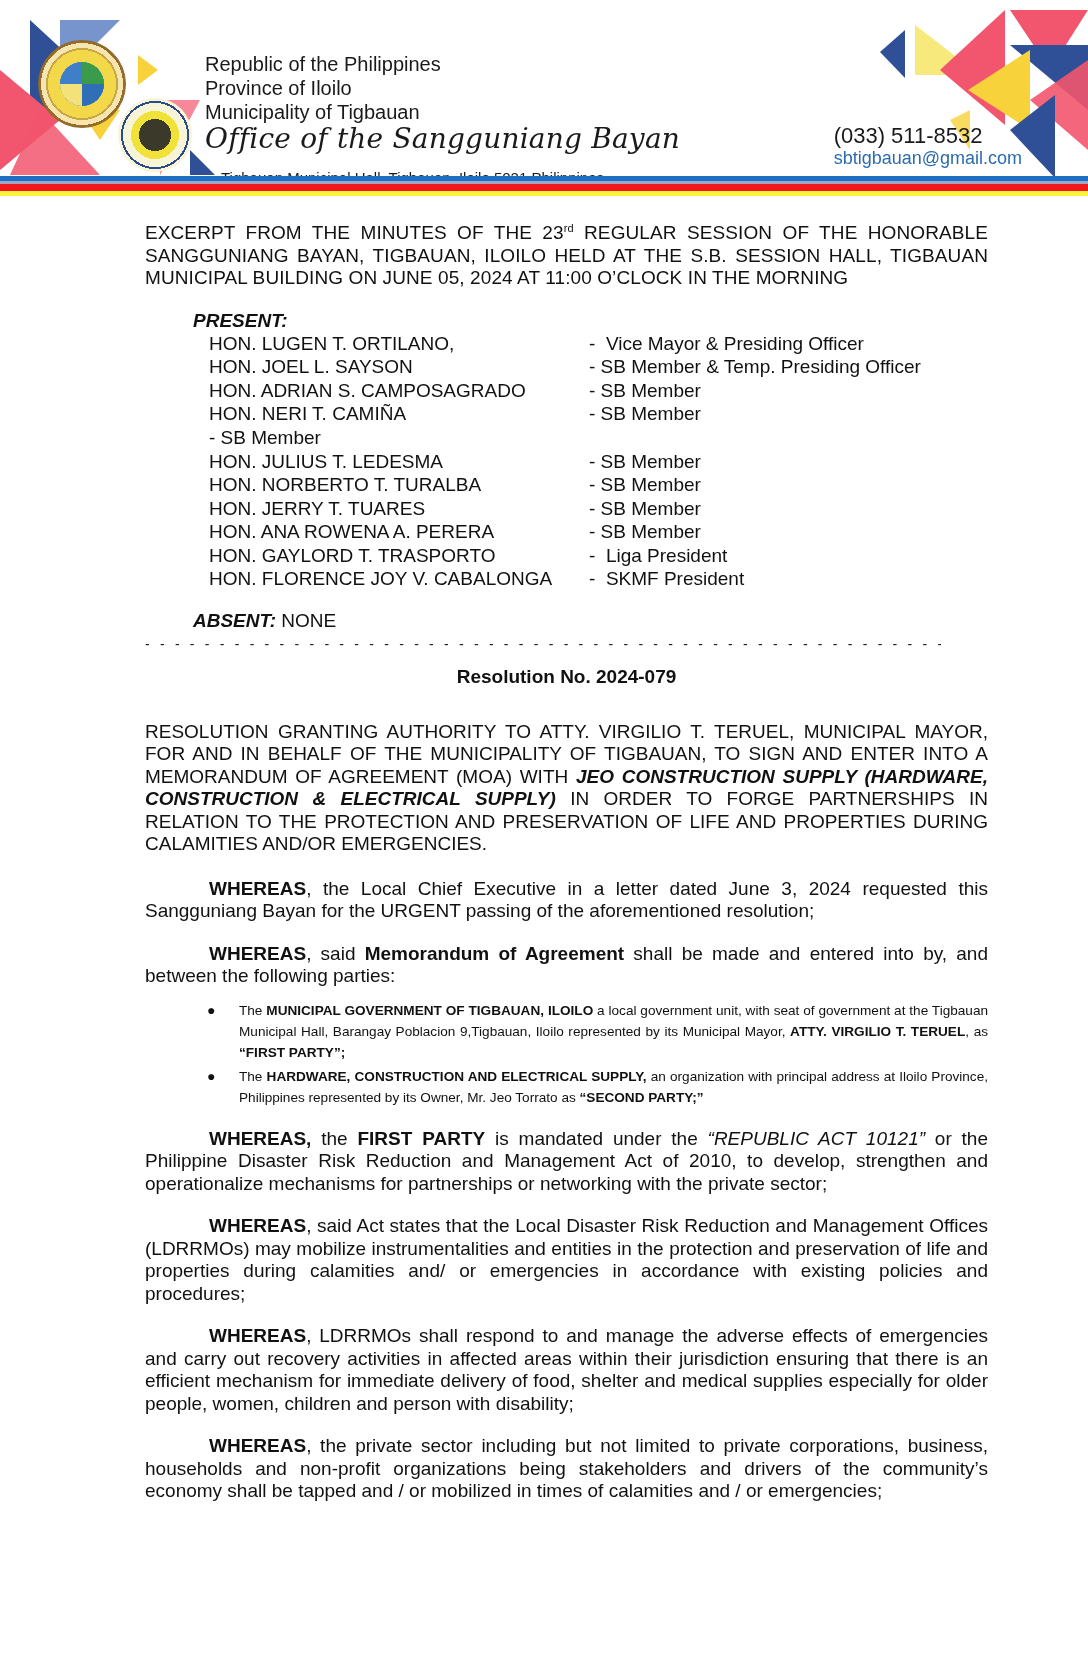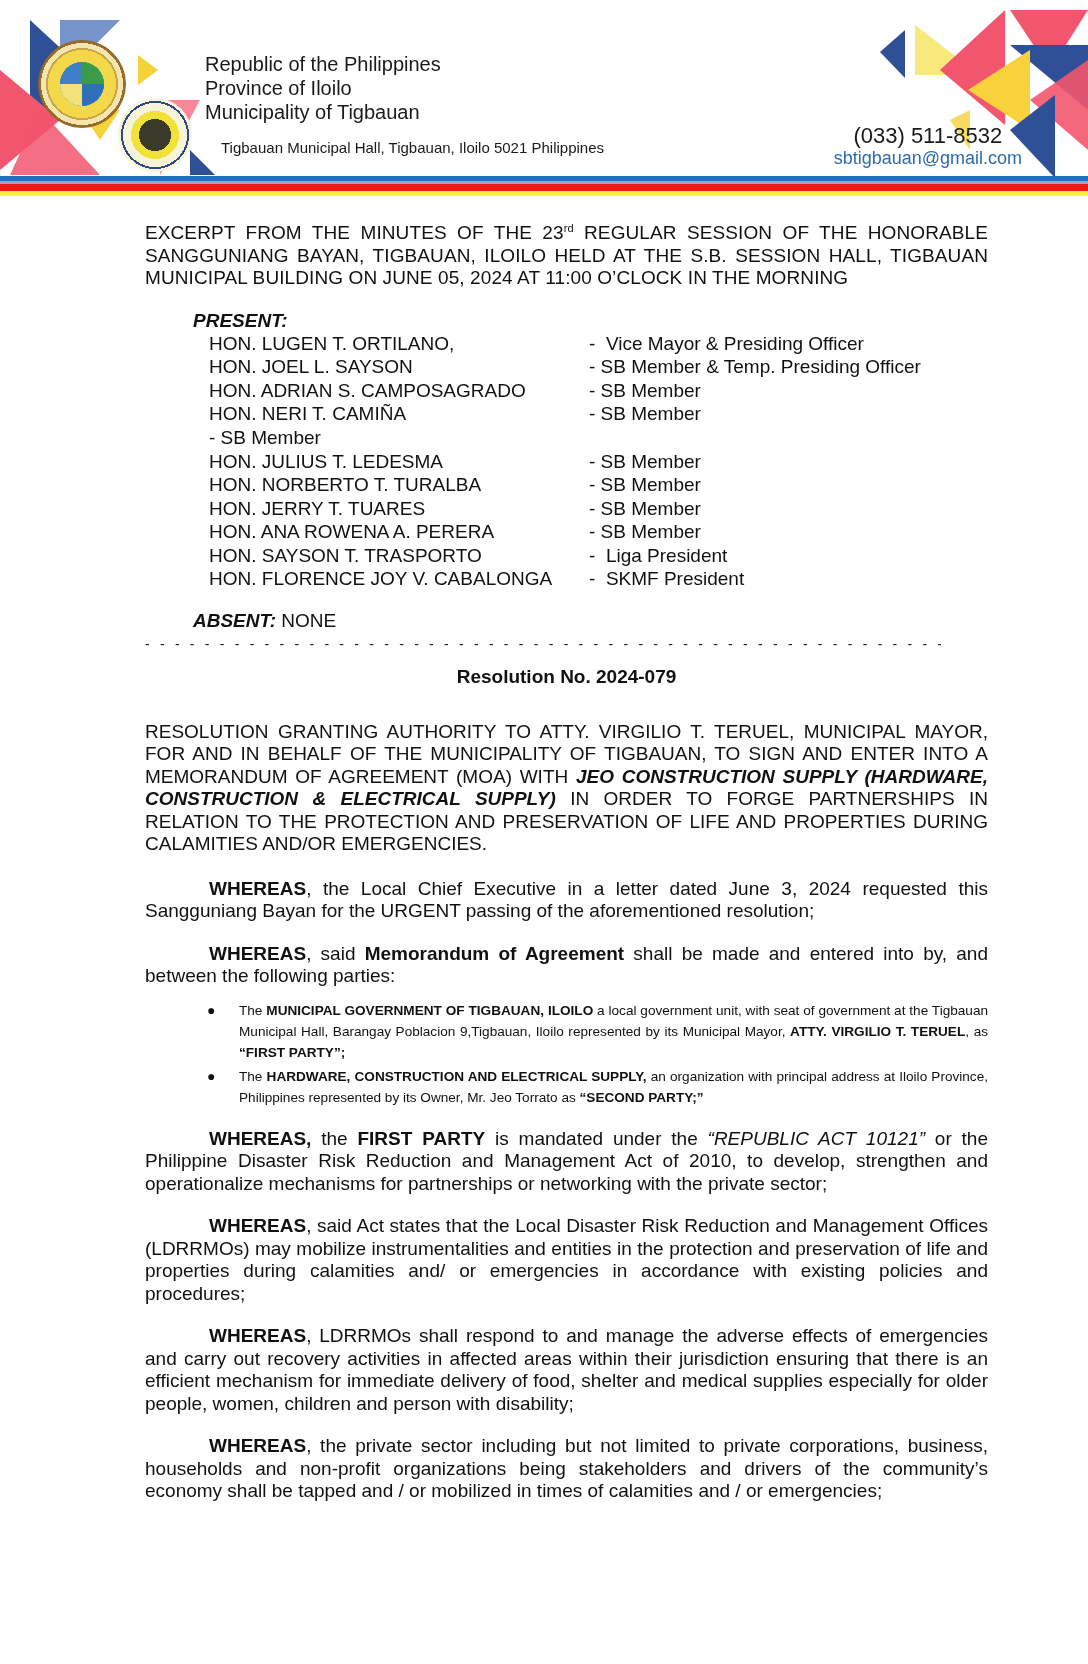--- a/index.html
+++ b/index.html
@@ -14,21 +14,21 @@
                background: radial-gradient(circle at 50% 50%, #4a9ad6 0 22px, #f3d84a 22px 34px, #c9a54a 34px 36px, #f5e6b0 36px 41px, #9a6a2a 41px 43px);
                border: 1px solid #8a6a2a; }
   .seal-muni .q { position: absolute; width: 22px; height: 22px; }
   .seal-sb { left: 118px; top: 98px; width: 74px; height: 74px;
              background: radial-gradient(circle at 50% 50%, #3b3a2a 0 16px, #f1e23a 16px 24px, #f8f4d8 24px 32px, #2a4a8a 32px 34px, #f8f4d8 34px 37px); }
   .lh-text { position: absolute; left: 205px; top: 52px; }
   .lh-line { font-size: 20px; line-height: 24px; color: #1a1a1a; margin: 0; }
   .lh-office { font-family: "DejaVu Serif", serif; font-style: italic; font-size: 28px;
                line-height: 30px; color: #1a1a1a; margin: 0; letter-spacing: 0.2px; }
   .lh-address { font-size: 15px; line-height: 16px; color: #1a1a1a; margin: 16px; }
-  .lh-contact { position: absolute; right: 66px; top: 124px; text-align: center; }
+  .lh-contact { position: absolute; right: 66px; top: 124px; text-align: left; }
   .lh-phone { font-size: 22px; line-height: 24px; color: #1a1a1a; }
   .lh-email { font-size: 18px; line-height: 20px; color: #2b6cb0; }
   .stripe { position: absolute; left: 0; width: 1088px; }
   .stripe-blue { top: 176px; height: 5px; background: #1f6fc0; }
   .stripe-grey { top: 181px; height: 3px; background: #9aa8c8; }
   .stripe-red { top: 184px; height: 7px; background: #f01818; }
   .stripe-yellow { top: 191px; height: 5px; background: #fff23a; }
 
   
   .doc { position: absolute; left: 145px; top: 222px; width: 843px; font-size: 19px; line-height: 22.5px; }
@@ -75,20 +75,21 @@
     <div class="q" style="left:43px;top:21px;background:#3a9c4a;border-radius:0 22px 0 0"></div>
     <div class="q" style="left:21px;top:43px;background:#f3e27a;border-radius:0 0 0 22px"></div>
     <div class="q" style="left:43px;top:43px;background:#2f6fb8;border-radius:0 0 22px 0"></div>
   </div>
   <div class="seal seal-sb"></div>
 
   <div class="lh-text">
     <p class="lh-line">Republic of the Philippines</p>
     <p class="lh-line">Province of Iloilo</p>
     <p class="lh-line">Municipality of Tigbauan</p>
+    <p class="lh-office">Office of the Sangguniang Bayan</p>
     <p class="lh-address">Tigbauan Municipal Hall, Tigbauan, Iloilo 5021 Philippines</p>
   </div>
 
   <svg class="deco" style="left:860px;top:0" width="228" height="180" viewBox="0 0 228 180">
     <polygon points="20,52 45,30 45,78" fill="#2f4f96"></polygon>
     <polygon points="55,25 120,75 55,75" fill="#f5e35a" opacity="0.8"></polygon>
     <polygon points="80,70 145,10 145,125" fill="#f2556e"></polygon>
     <polygon points="150,10 228,10 190,70" fill="#f2556e"></polygon>
     <polygon points="150,45 228,45 228,110" fill="#2f4f96"></polygon>
     <polygon points="108,90 170,50 170,130" fill="#f8d23a"></polygon>
@@ -144,21 +145,21 @@
         </div>
         <div class="att-row">
           <span class="att-name">HON. JERRY T. TUARES</span>
           <span class="att-role">- SB Member</span>
         </div>
         <div class="att-row">
           <span class="att-name">HON. ANA ROWENA A. PERERA</span>
           <span class="att-role">- SB Member</span>
         </div>
         <div class="att-row">
-          <span class="att-name">HON. SAYSON T. TRASPORTO</span>
+          <span class="att-name">HON. GAYLORD T. TRASPORTO</span>
           <span class="att-role">-  Liga President</span>
         </div>
         <div class="att-row">
           <span class="att-name">HON. FLORENCE JOY V. CABALONGA</span>
           <span class="att-role">-  SKMF President</span>
         </div>
       </div>
     <div class="absent"><span class="label-bi">ABSENT:</span><span> NONE</span></div>
   </section>
 

